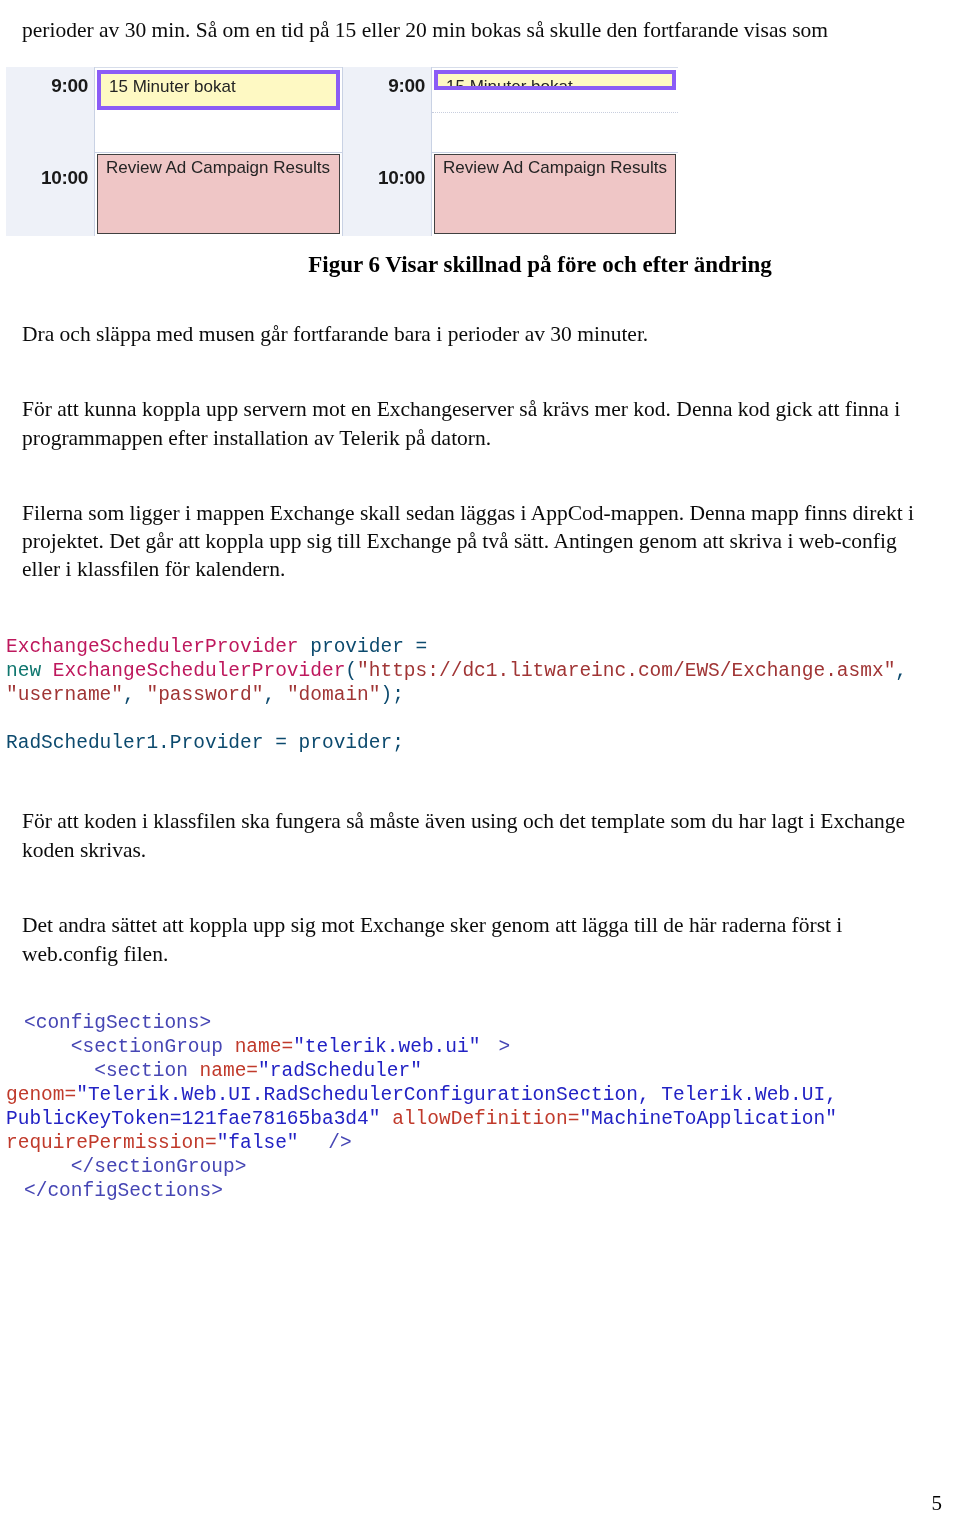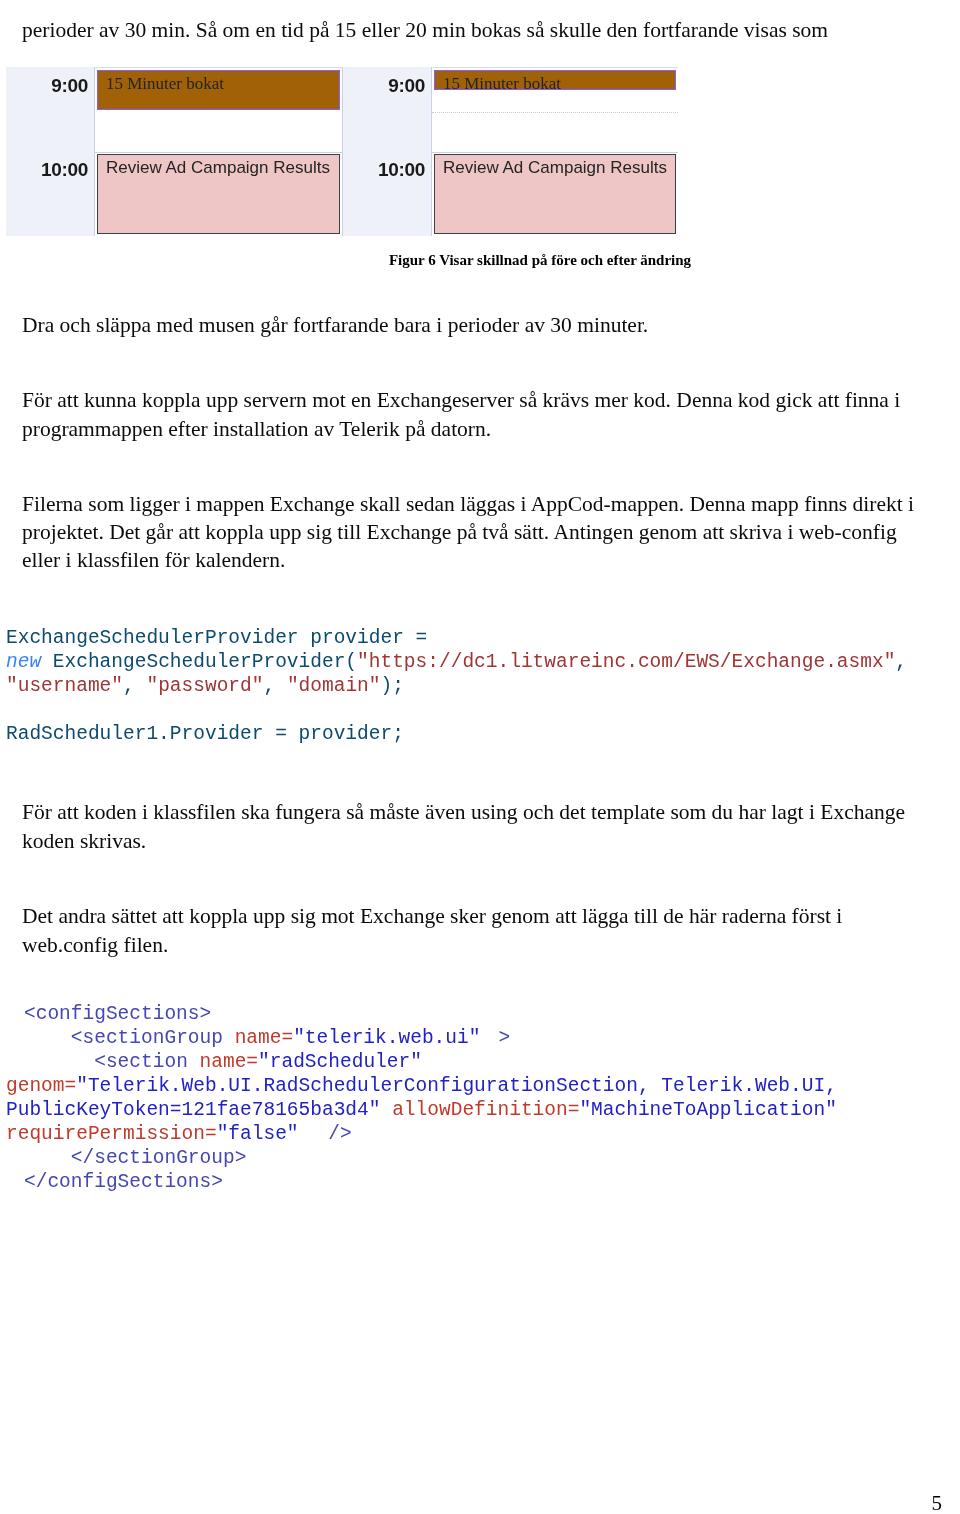--- a/index.html
+++ b/index.html
@@ -74,21 +74,21 @@
     position: absolute;
     right: 6px;
     font-family: "Liberation Sans", "DejaVu Sans", sans-serif;
     font-weight: bold;
     font-size: 19px;
     color: #1a1a1a;
     letter-spacing: -0.3px;
     line-height: 1;
   }
   .time-0900 { top: 9px; }
-  .time-1000 { top: 93px; }
+  .time-1000 { top: 101px; }
 
   .slot-area {
     position: relative;
     flex: 1 1 auto;
     background: #ffffff;
     border-top: 1px solid #d7ddea;
   }
 
   .hour-divider {
     position: absolute;
@@ -109,60 +109,59 @@
     right: 2px;
     box-sizing: border-box;
     font-family: "Liberation Sans", "DejaVu Sans", sans-serif;
     font-size: 17px;
     color: #242424;
     padding: 3px 0 0 8px;
     overflow: hidden;
     white-space: nowrap;
   }
   .appt-green {
-    background: #a16207;
-    border: 1px solid #8b5cf6;
-    font-family: Liberation Serif, serif;
+    background: #fef9c3;
+    border: 4px solid #8b5cf6;
   }
   .appt-pink {
     background: #efc6c6;
     border: 1px solid #404040;
   }
 
   
   .sched-before .appt-green { top: 2px;  height: 40px; }
   .sched-before .appt-pink  { top: 86px; height: 80px; }
   
   .sched-after .appt-green  { top: 2px;  height: 20px; }
   .sched-after .appt-pink   { top: 86px; height: 80px; }
 
   .sched-body { height: 168px; }
 
   .fig-caption {
     font-family: "Liberation Serif", "DejaVu Serif", serif;
     font-weight: bold;
-    font-size: 15px;
+    font-size: 23px;
     color: #000000;
     text-align: center;
     margin-top: 16px;
     padding-left: 120px;
   }
 
   
   .code {
     font-family: "Liberation Mono", "DejaVu Sans Mono", monospace;
     font-size: 19.5px;
     line-height: 24px;
     white-space: pre-wrap;
     word-break: normal;
     color: #1a1a1a;
     margin: 0;
   }
-  .tok-type   { color: #0c4a6e; }
-  .tok-kw     { color: #3b82f6; font-style: italic; }
+  .tok-type   { color: #be185d; }
+  .tok-kw     { color: #0f766e; }
   .tok-str    { color: #a03535; }
   .tok-plain  { color: #0c4a6e; }
   .tok-tag    { color: #4646b4; margin-left: 18px; }
   .tok-attr   { color: #c03a2b; }
   .tok-val    { color: #2222c4; }
 
   
   .page-number {
     position: absolute;
     right: 18px;

